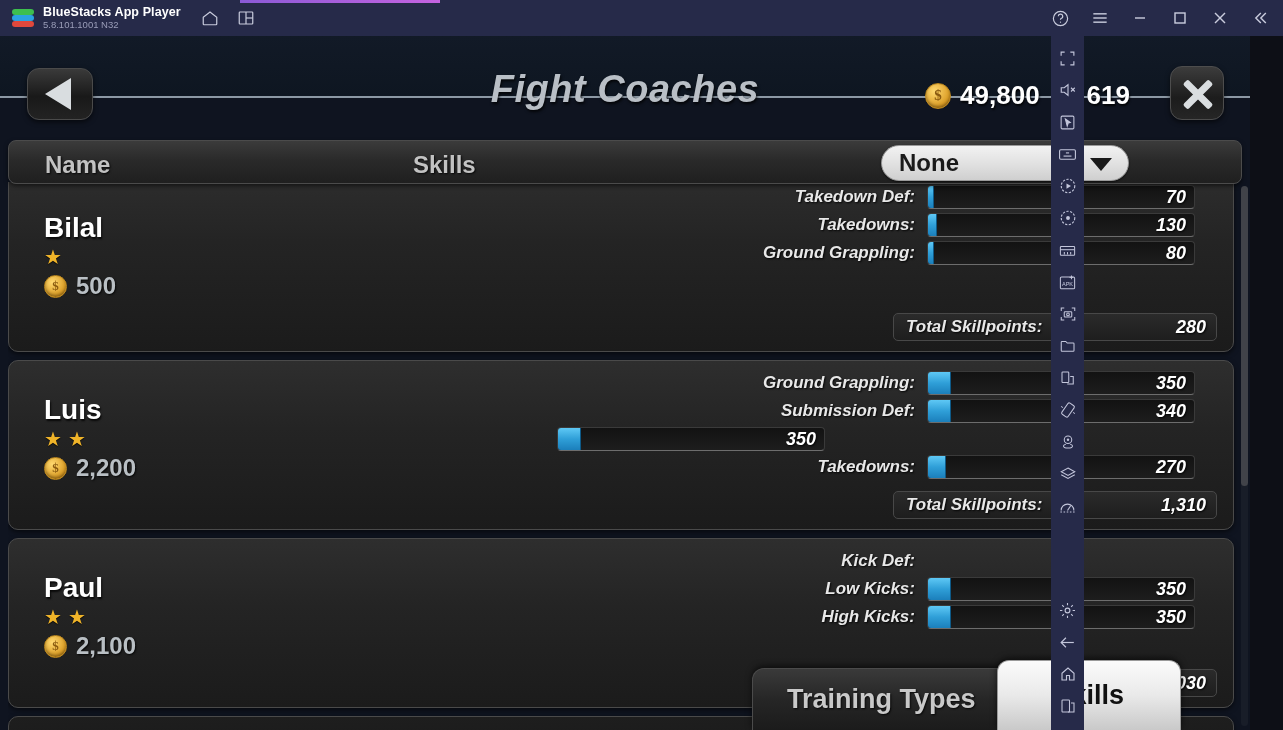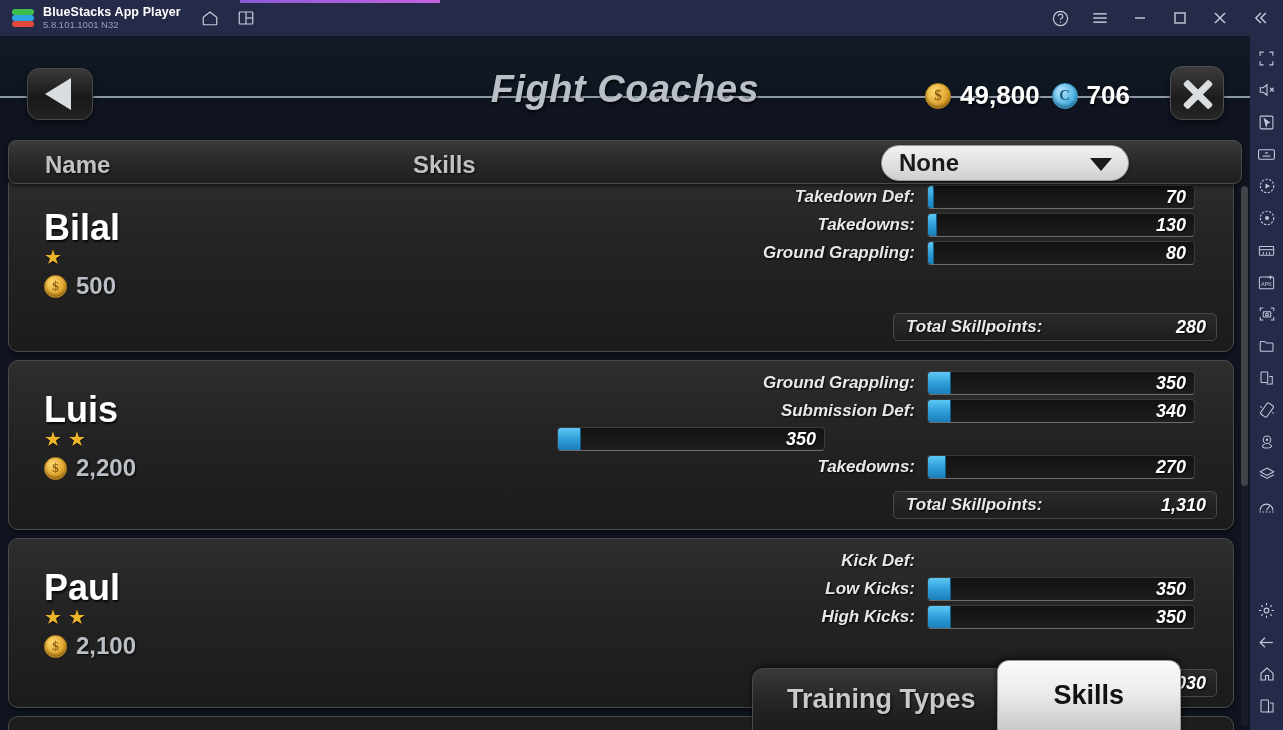--- a/index.html
+++ b/index.html
@@ -2,21 +2,21 @@
 <html><head>
 <meta charset="utf-8">
 <style>
   * { box-sizing: border-box; margin: 0; padding: 0; }
   html, body {
     width: 1283px; height: 730px;
     background: #0d0f16;
     font-family: "Liberation Sans", sans-serif;
     overflow: hidden;
   }
-  #app { position: relative; width: 1283px; height: 730px; }
+  #app { position: relative; width: 1084px; height: 730px; }
 
   
   .titlebar {
     position: absolute; top: 0; left: 0;
     width: 1283px; height: 36px;
     background: #262a49;
     display: flex; align-items: center;
     z-index: 40;
   }
   .tb-accent {
@@ -176,21 +176,21 @@
     background: linear-gradient(180deg,#2e2e2e 0%, #242424 40%, #1b1b1b 100%);
     border: 1px solid #4a4a4a;
     box-shadow: 0 2px 5px rgba(0,0,0,.6);
     height: 170px;
   }
   .card.first { border-top-left-radius: 0; border-top-right-radius: 0; margin-top: -14px; height: 184px; }
   .card.locked { height: 80px; background: linear-gradient(180deg,#1e1e1e,#151515); }
 
   .c-left { position: absolute; left: 35px; top: 34px; }
   .c-first .c-left { top: 44px; }
-  .c-name { color:#ffffff; font-size: 36px; font-weight: bold; text-shadow: 1px 2px 2px rgba(0,0,0,.8); line-height: 30px; }
+  .c-name { color:#ffffff; font-size: 28px; font-weight: bold; text-shadow: 1px 2px 2px rgba(0,0,0,.8); line-height: 30px; }
   .c-stars { margin-top: 4px; display: flex; gap: 6px; }
   .star { color: #f0b429; font-size: 20px; line-height: 20px; text-shadow: 0 1px 1px rgba(0,0,0,.7); }
   .c-price { display: flex; align-items: center; gap: 9px; margin-top: 5px; }
   .c-price .coin { width: 23px; height: 23px; font-size: 13px; }
   .c-price-val { color: #b9bfc4; font-size: 24px; font-weight: bold; text-shadow: 1px 1px 2px rgba(0,0,0,.8); }
 
   
   .c-skills { position: absolute; right: 16px; top: 8px; width: 660px; }
   .sk-row { display: flex; align-items: center; height: 28px; }
   .sk-lbl {
@@ -478,21 +478,21 @@
 
     <div class="g-title">Fight Coaches</div>
 
     <div class="currency">
       <div class="cur-group">
         <div class="coin gold">$</div>
         <div class="cur-val">49,800</div>
       </div>
       <div class="cur-group">
         <div class="coin blue">C</div>
-        <div class="cur-val">706</div>
+        <div class="cur-val">619</div>
       </div>
     </div>
 
     <div class="close-btn"></div>
 
     <div class="col-bar">
       <div class="col-lbl col-name">Name</div>
       <div class="col-lbl col-skills">Skills</div>
       <div class="combo">
         <div class="combo-val">None</div>

